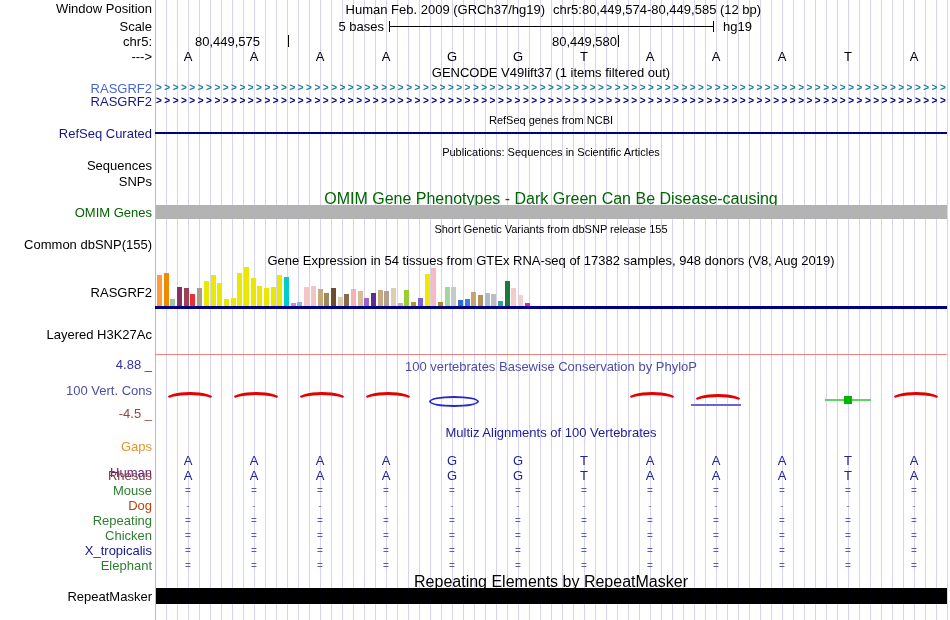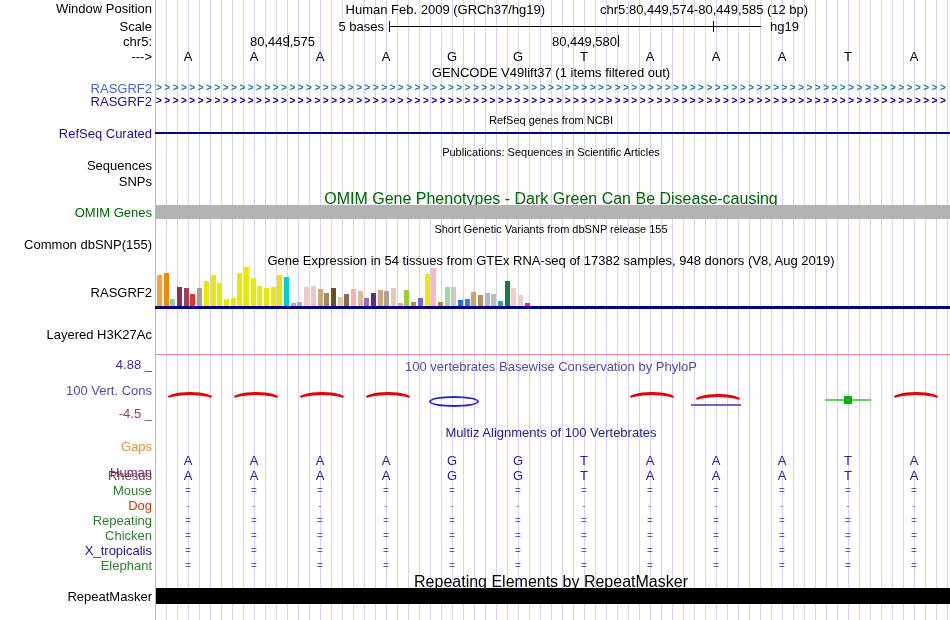--- a/index.html
+++ b/index.html
@@ -5,21 +5,21 @@
   html,body{margin:0;padding:0;background:#fff;}
   #browser{
     position:relative; width:950px; height:620px; overflow:hidden;
     background:#fff; font-family:"Liberation Sans","DejaVu Sans",sans-serif;
     font-size:13px; color:#000;
   }
   .llabel{position:absolute; right:798px; white-space:nowrap; font-size:13px; line-height:14px; text-align:right;}
   .ctitle{position:absolute; left:155px; width:792px; text-align:center; white-space:nowrap; font-size:13px; line-height:13px;}
   .small{font-size:11px;}
   .mid{font-size:16px;}
-  .abs{position:absolute;padding-left:47px;}
+  .abs{position:absolute;}
   .gridline{position:absolute; top:0; width:1px; height:620px; background:#d4d4f0;}
   .leftedge{position:absolute; top:0; left:155px; width:1px; height:620px; background:#ff9e9e;}
   .arrowrow{position:absolute; left:156px; width:791px; height:12px; overflow:hidden;
     font-size:10px; letter-spacing:2.5px; line-height:12px; white-space:nowrap; font-weight:bold;}
   .seqletter{position:absolute; width:20px; margin-left:-10px; text-align:center; font-size:13px; line-height:13px;}
   .mzcell{position:absolute; width:20px; margin-left:-10px; text-align:center; line-height:13px;}
   .tick{position:absolute; width:1px; background:#000;}
   .bars{position:absolute; left:157px; top:264px; height:42px; display:flex; align-items:flex-end;}
   .bar{width:5px; margin-right:1.7px;}
   .glyph-arc{position:absolute; width:46px; height:11px; margin-left:-23px;
@@ -116,21 +116,21 @@
   <span class="abs" style="top:2px; left:553px; white-space:nowrap;">chr5:80,449,574-80,449,585 (12 bp)</span>
 
   <span class="llabel" style="top:20px">Scale</span>
   <span class="abs" style="top:19px; right:566px;">5 bases</span>
   <div class="abs" style="top:26px; left:389px; width:325px; border-top:1.5px solid #000;"></div>
   <div class="tick" style="top:21px; left:389px; height:11px;"></div>
   <div class="tick" style="top:21px; left:713px; height:11px;"></div>
   <span class="abs" style="top:19px; left:723px;">hg19</span>
 
   <span class="llabel" style="top:35px">chr5:</span>
-  <span class="abs" style="top:34px; right:635px;">80,449,575</span>
+  <span class="abs" style="top:34px; right:690px;">80,449,575</span>
   <div class="tick" style="top:35px; left:288px; height:12px;"></div>
   <span class="abs" style="top:34px; right:333px;">80,449,580</span>
   <div class="tick" style="top:35px; left:618px; height:12px;"></div>
 
   <span class="llabel" style="top:50px">---&gt;</span>
   <div id="seqrow">
       <span class="seqletter" style="top: 50px; left: 188px;">A</span>
       <span class="seqletter" style="top: 50px; left: 254px;">A</span>
       <span class="seqletter" style="top: 50px; left: 320px;">A</span>
       <span class="seqletter" style="top: 50px; left: 386px;">A</span>

